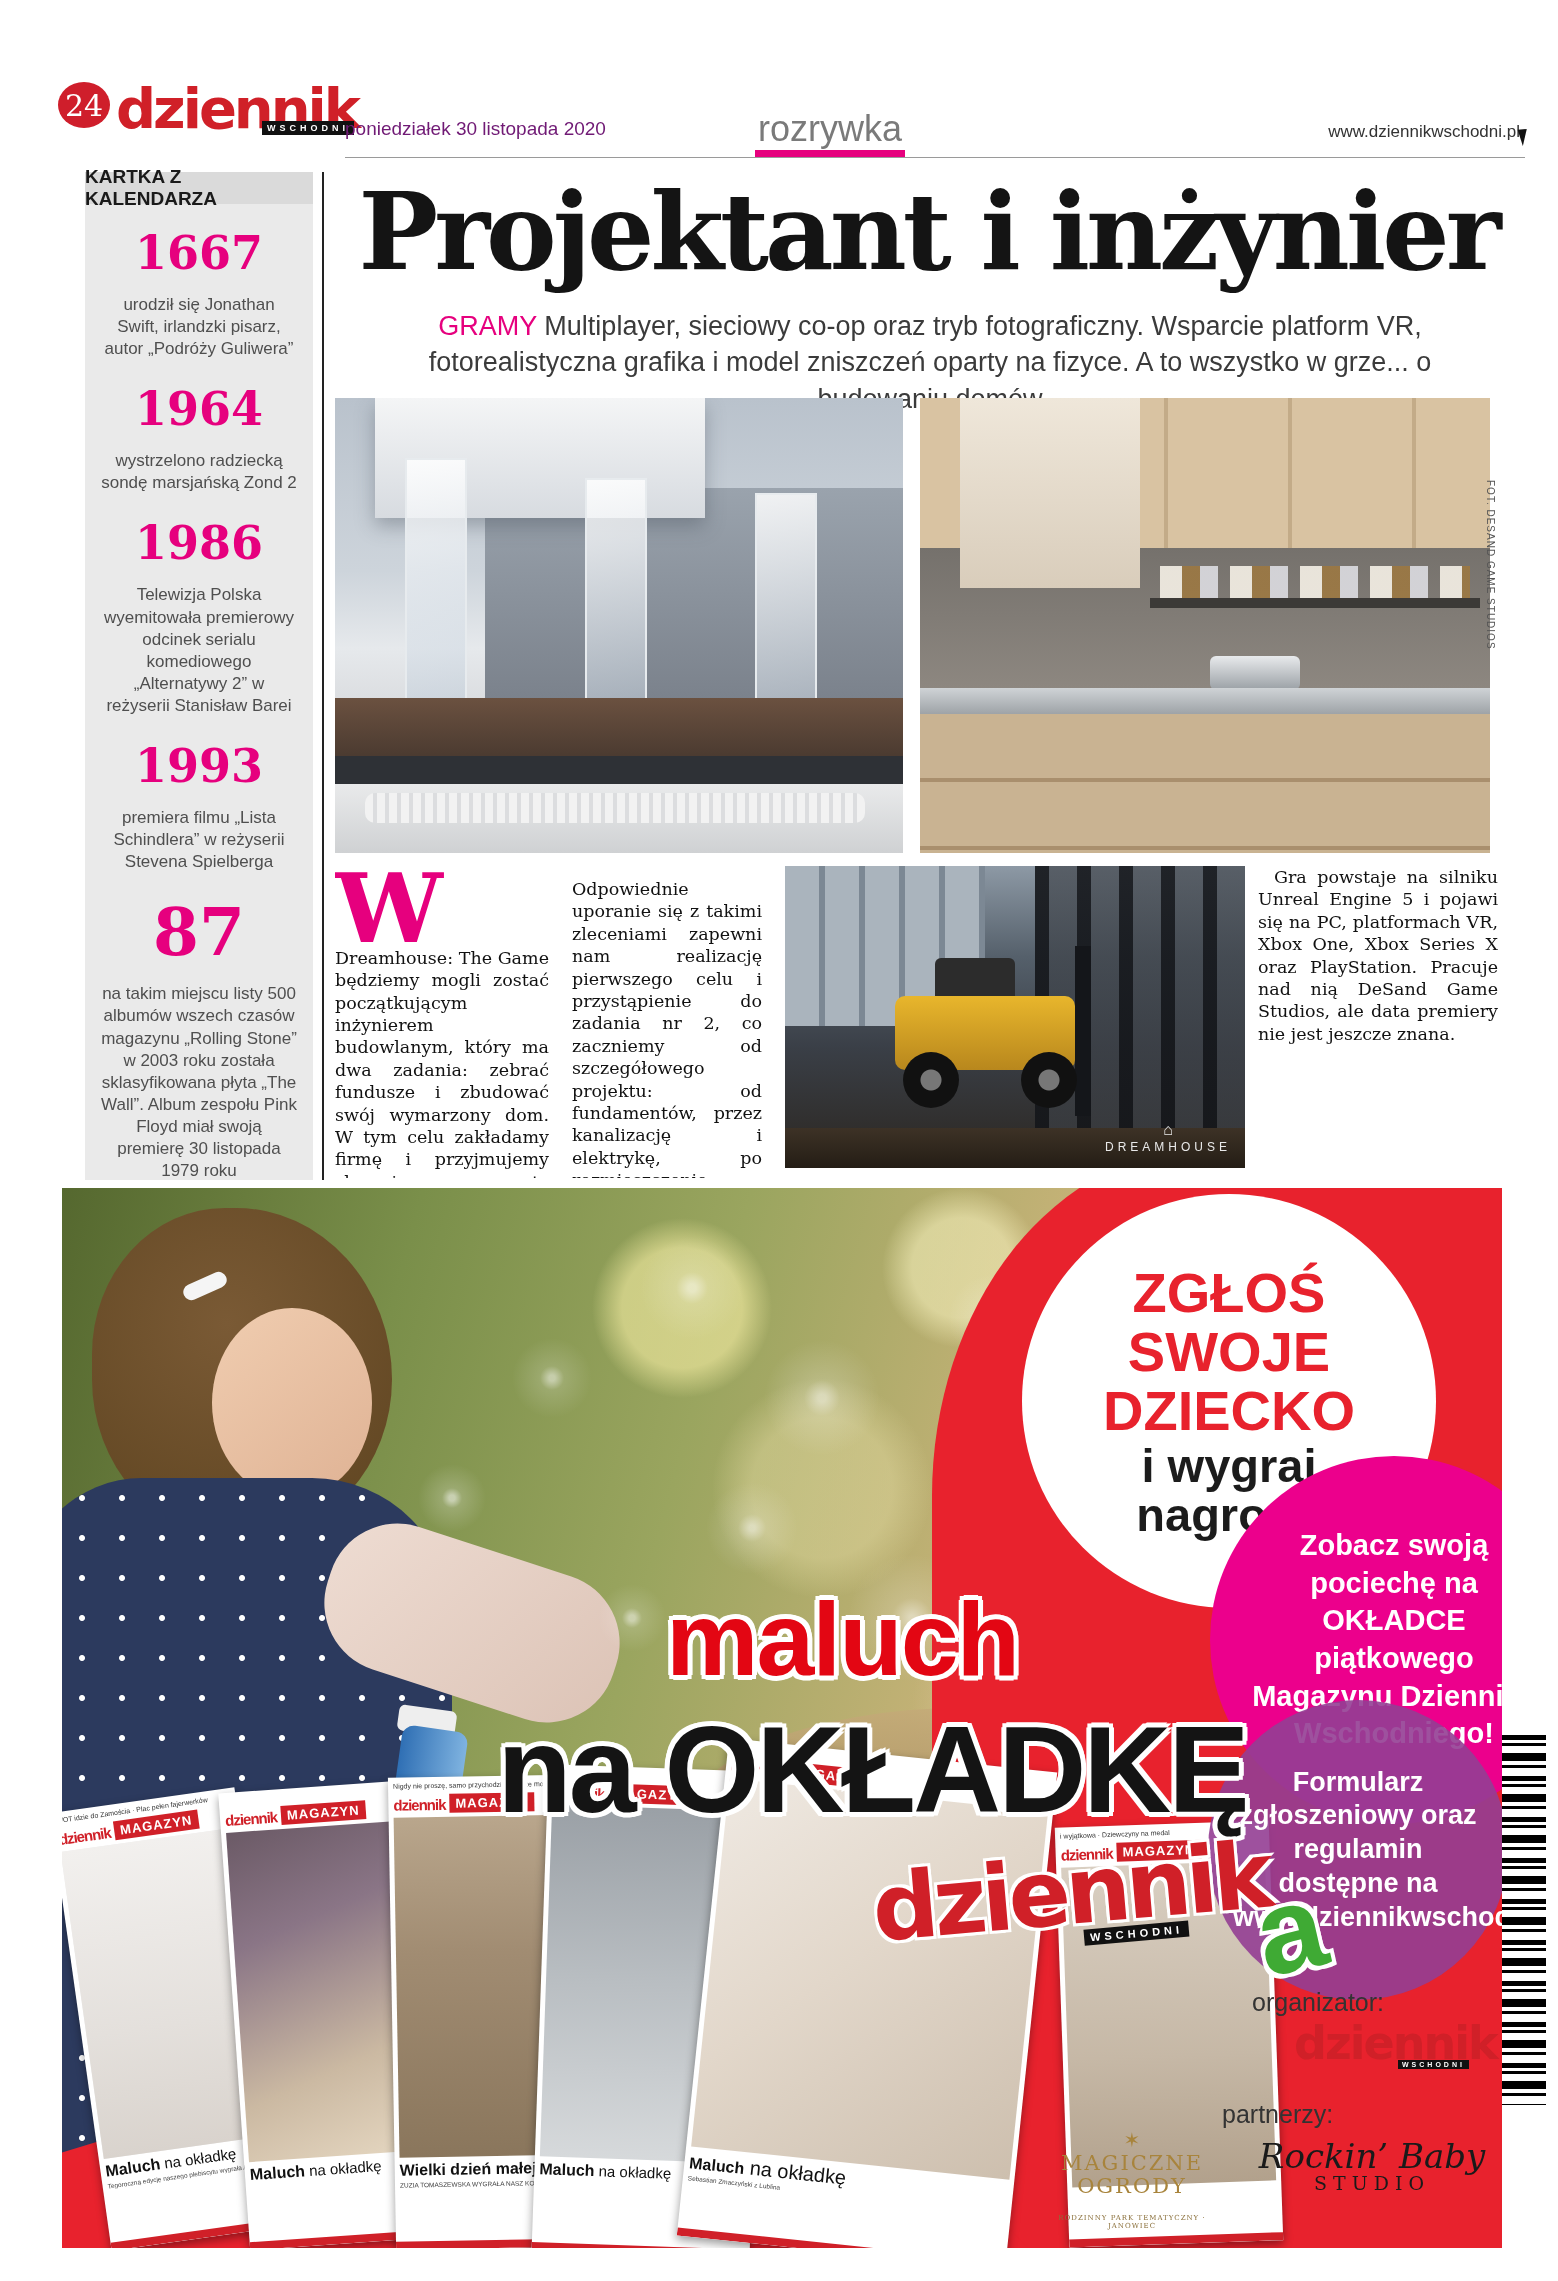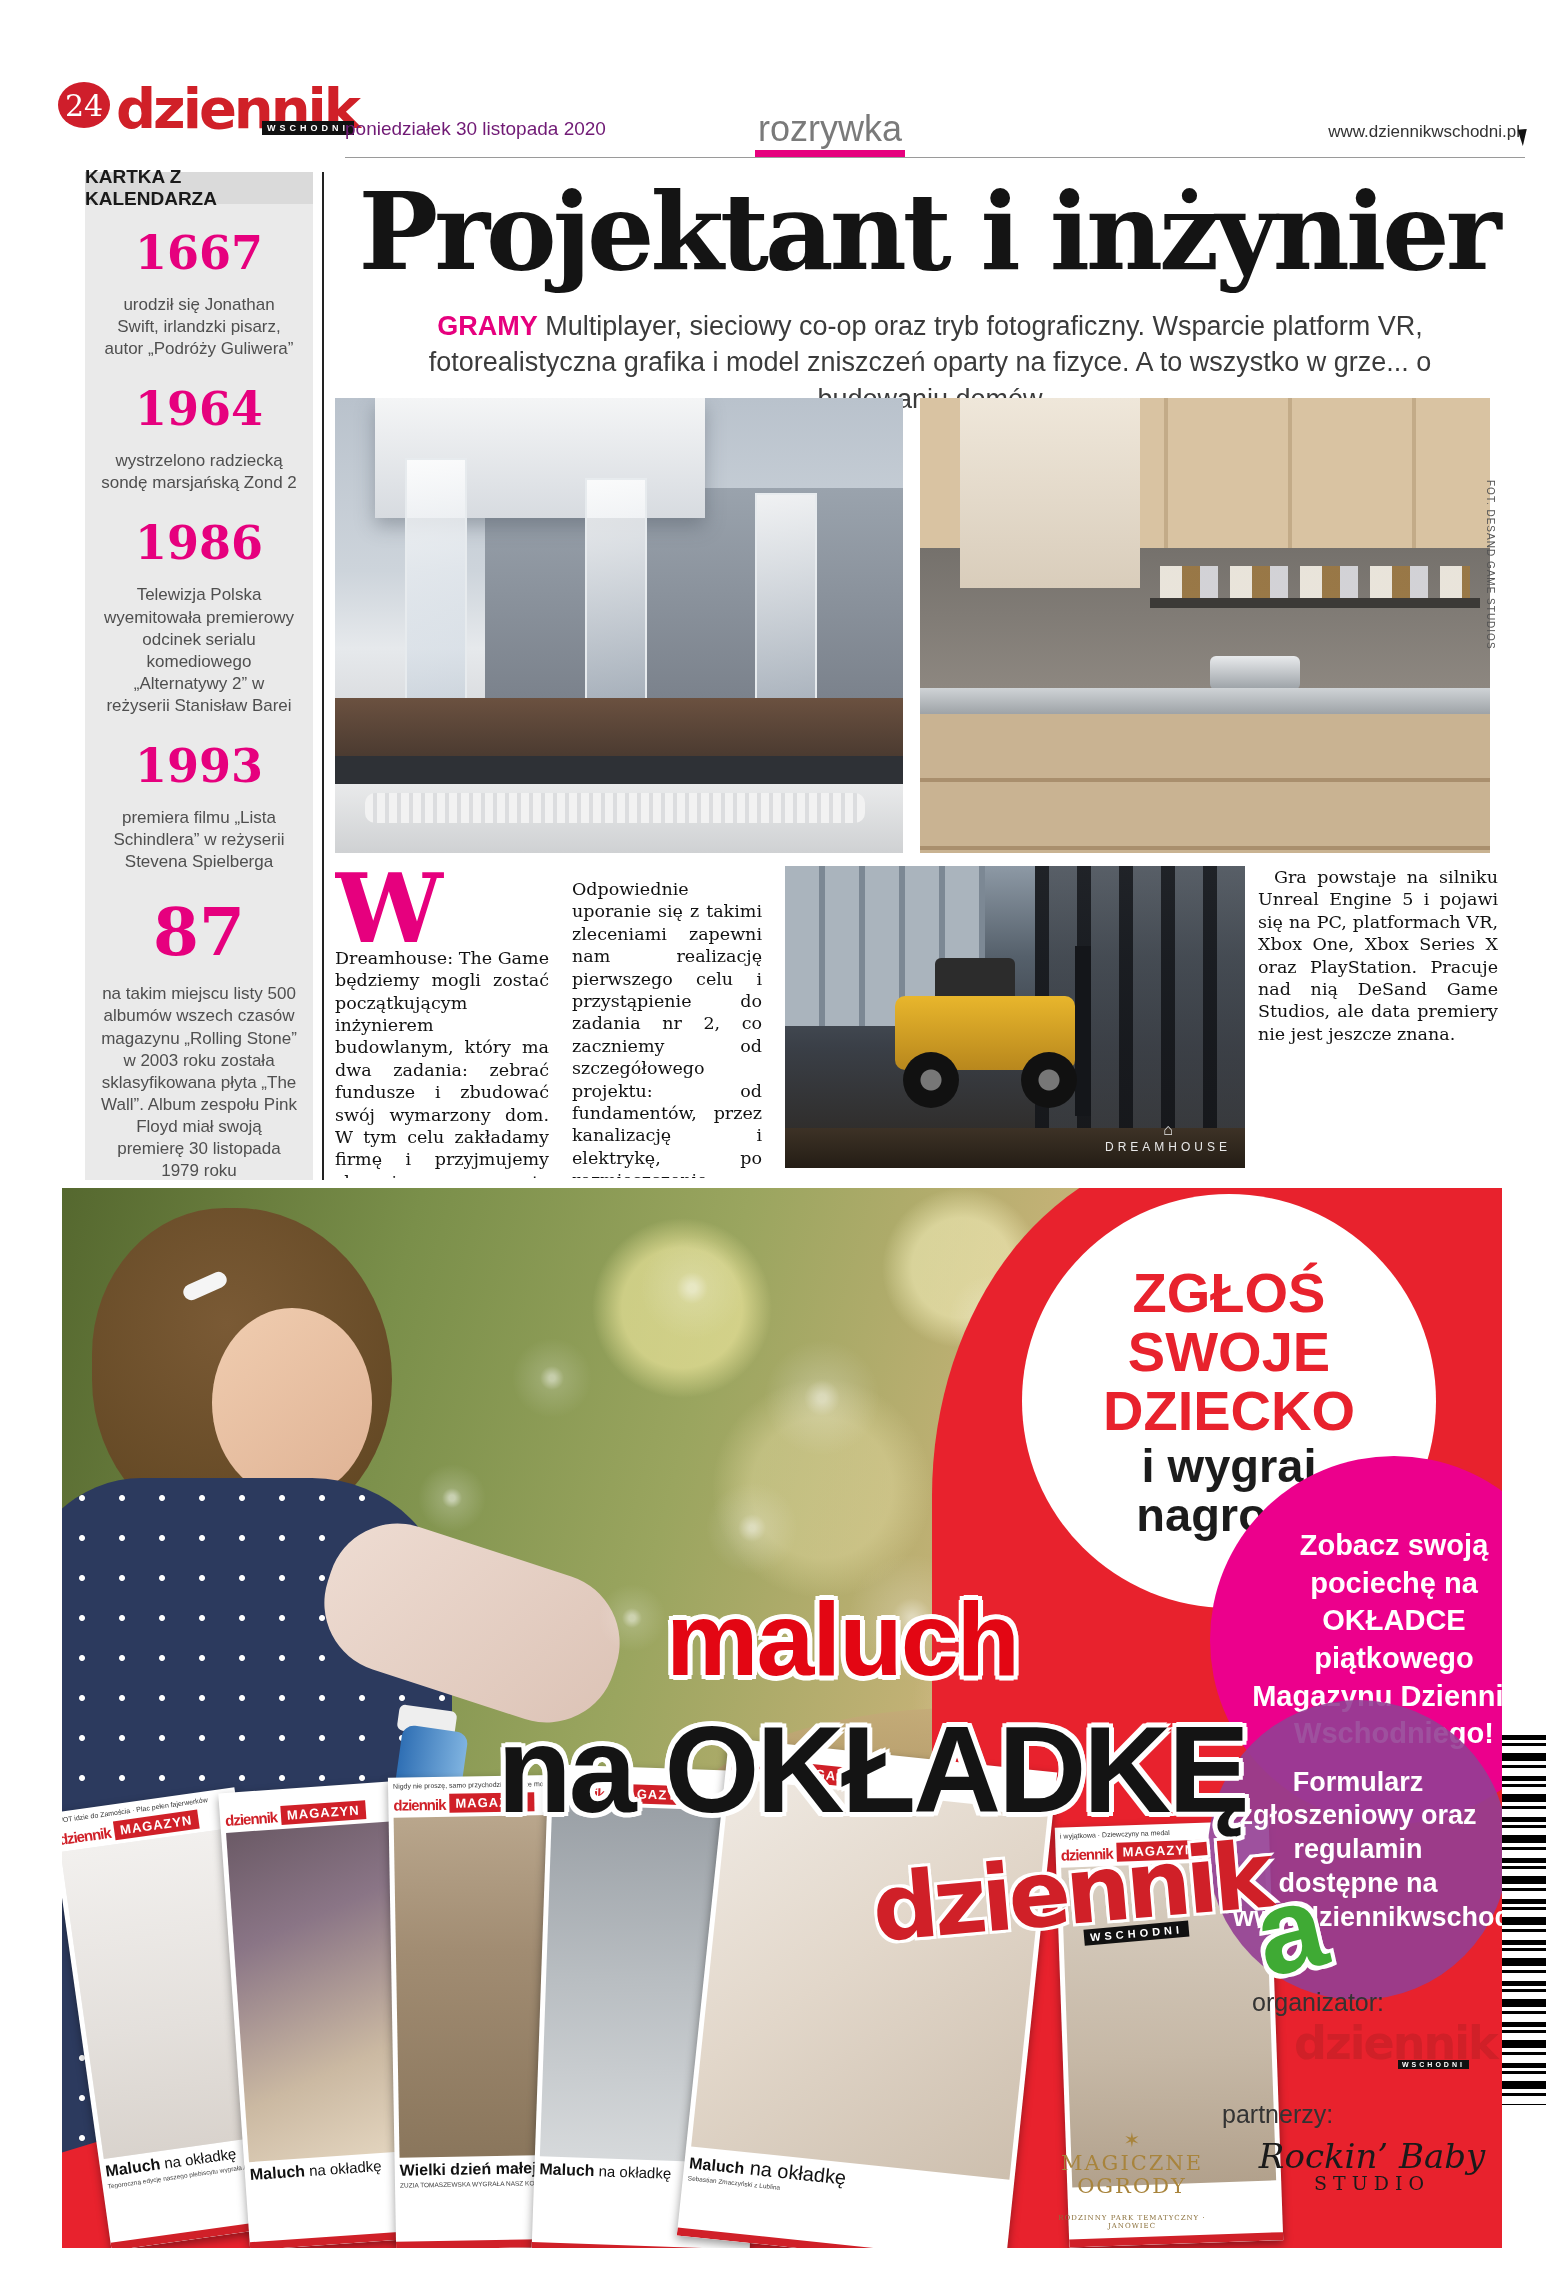--- a/index.html
+++ b/index.html
@@ -29,21 +29,21 @@
   .cal-year{font-family:"DejaVu Serif",serif;font-weight:bold;color:#e6007e;font-size:46px;margin-top:26px;line-height:1;}
   .cal-year.big{font-size:66px;}
   .cal-text{width:196px;text-align:center;font-size:17px;line-height:1.3;color:#4f4f4f;margin-top:18px;}
   .divider{position:absolute;left:322px;top:172px;width:2px;height:1008px;background:#222;}
   
   .headline{position:absolute;left:335px;top:168px;width:1170px;text-align:center;
             font-family:"DejaVu Serif",serif;font-weight:bold;font-size:106px;line-height:1.05;
             letter-spacing:-4px;color:#141414;}
   .lead{position:absolute;left:400px;top:308px;width:1060px;text-align:center;font-size:27px;
         line-height:1.35;color:#3b3b3b;}
-  .kicker{color:#e6007e;font-weight:bold;}
+  .kicker{color:#e6007e;font-weight:normal;}
   .photo{position:absolute;overflow:hidden;}
   .photo-left{left:335px;top:398px;width:568px;height:455px;
       background:linear-gradient(180deg,#b9c2cc 0%,#cdd4db 38%,#e6e9ec 55%,#d8dadd 70%,#eceded 100%);}
   .pl-ceiling{position:absolute;left:40px;top:0;width:330px;height:120px;background:linear-gradient(180deg,#f4f5f6,#d7dbe0);box-shadow:0 8px 18px rgba(60,70,80,.35);}
   .pl-backwall{position:absolute;left:150px;top:90px;width:420px;height:210px;background:linear-gradient(180deg,#9aa3ad,#7b828c);}
   .pl-glass{position:absolute;top:60px;width:58px;height:270px;background:linear-gradient(170deg,rgba(255,255,255,.85),rgba(180,195,210,.5));border:2px solid #e7ebee;}
   .pl-desk{position:absolute;left:0;top:300px;width:568px;height:60px;background:linear-gradient(180deg,#6b5140,#4a3a30);}
   .pl-planter{position:absolute;left:0;top:358px;width:568px;height:28px;background:#2e3136;}
   .pl-floor{position:absolute;left:0;top:386px;width:568px;height:69px;background:linear-gradient(180deg,#e9eaeb,#cfd1d3);}
   .pl-pebbles{position:absolute;left:30px;top:395px;width:500px;height:30px;background:repeating-linear-gradient(90deg,#f2f2f2 0 8px,#dcdddf 8px 12px);border-radius:10px;}

